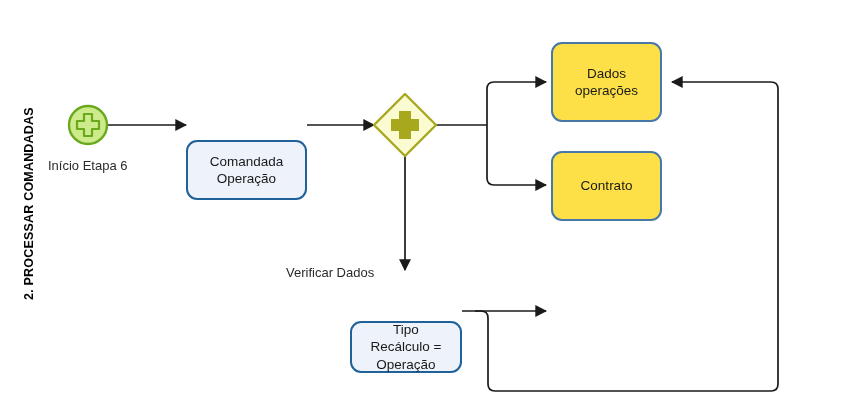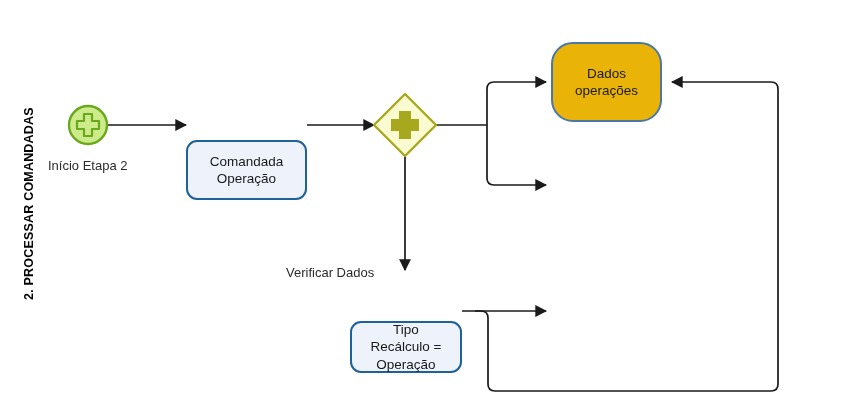--- a/index.html
+++ b/index.html
@@ -39,23 +39,23 @@
   .task-light {
     background: #eef2fb;
     border: 2px solid #1f6199;
     border-radius: 11px;
     color: #1a1a1a;
     font-size: 13.5px;
     margin-top: 45px;
   }
   
   .task-blue {
-    background: #eab308;
+    background: #fde047;
     border: 2px solid #4878a8;
-    border-radius: 22px;
+    border-radius: 11px;
     color: #1a1a1a;
     font-size: 13.5px;
   }
   .plain-label {
     position: absolute;
     color: #2b2b2b;
     font-size: 13px;
     white-space: nowrap;
   }
   .lane-title {
@@ -116,23 +116,24 @@
   </svg>
 
   <div class="lane-title" style="left: 22px; top: 300px;">2. PROCESSAR COMANDADAS</div>
 
   <div class="node-label task-light" style="left: 186px; top: 95px; width: 121px; height: 60px;">Comandada
 Operação</div>
 
   <div class="node-label task-blue" style="left: 551px; top: 42px; width: 111px; height: 80px;">Dados
 operações</div>
 
+  <div class="node-label task-blue" style="left: 551px; top: 151px; width: 111px; height: 70px;">Contrato</div>
 
   <div class="node-label task-light" style="left: 350px; top: 276px; width: 112px; height: 52px;">Tipo
 Recálculo  =
 Operação</div>
 
 
-  <div class="plain-label" style="left: 48px; top: 158px;">Início Etapa 2</div>
+  <div class="plain-label" style="left: 48px; top: 158px;">Início Etapa 6</div>
 
   <div class="plain-label" style="left: 286px; top: 221px; margin-top: 44px;">Verificar Dados</div>
 
 </div>
 
 </body></html>

